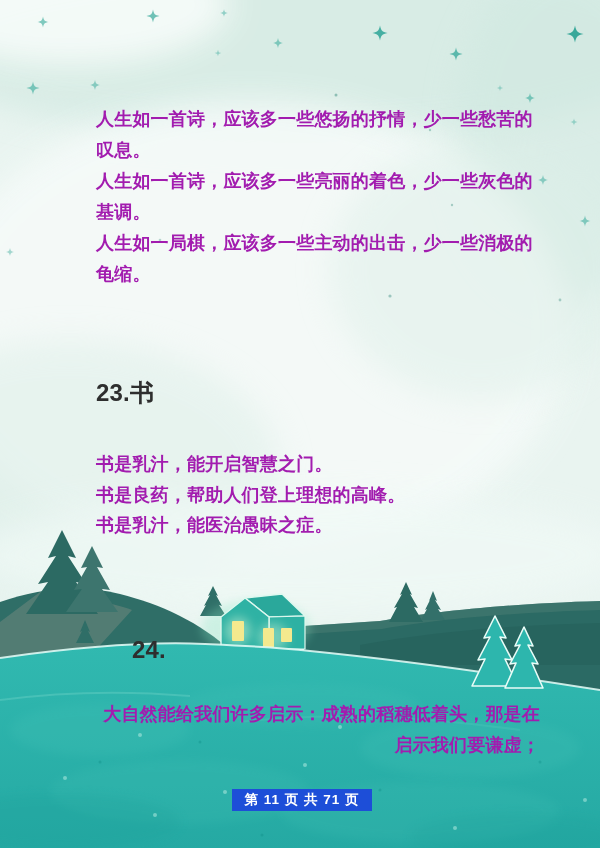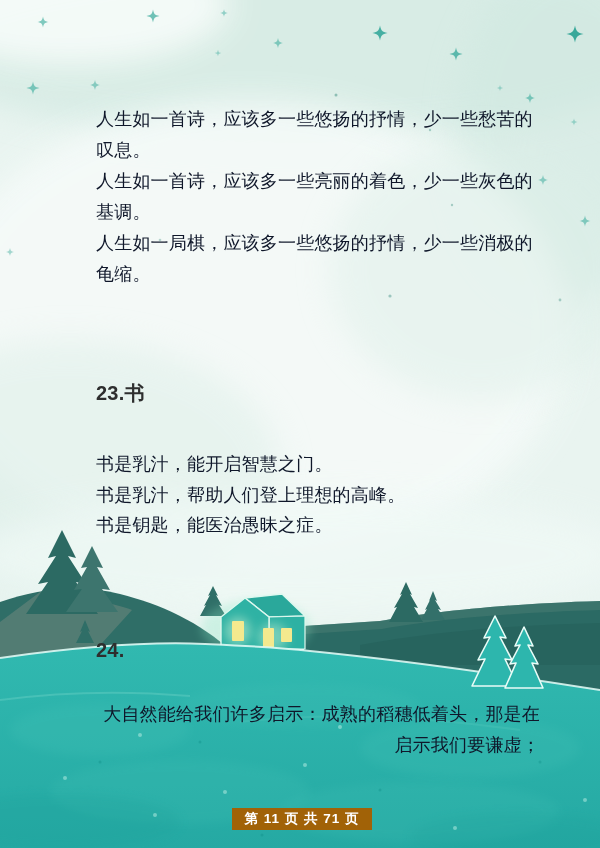--- a/index.html
+++ b/index.html
@@ -5,37 +5,36 @@
   html,body{margin:0;padding:0;background:#777;}
   .page{
     position:relative;width:600px;height:848px;overflow:hidden;
     font-family:"Liberation Sans","DejaVu Sans",sans-serif;
     background:#e9f4f0;
   }
   .scene{position:absolute;left:0;top:0;width:600px;height:848px;display:block;}
   .text-layer{position:absolute;left:0;top:0;width:600px;height:848px;}
   .text-block{
     position:absolute;left:96px;width:444px;
-    font-weight:400;font-size:18px;line-height:31px;
-    letter-spacing:0.2px;color:#0f172a;
+    font-weight:700;font-size:18px;line-height:31px;
+    letter-spacing:0.2px;color:#a21caf;
   }
   .text-block p{margin:0;padding:0;}
   .book-block{line-height:30.5px;}
   .section-heading{
     position:absolute;left:96px;margin:0;
-    font-weight:700;font-size:20px;line-height:24px;
+    font-weight:700;font-size:24px;line-height:24px;
     letter-spacing:0.2px;color:#2e2e2e;
   }
   .page-badge{
     position:absolute;left:232px;top:789px;width:140px;height:22px;
-    background:#a16207;color:#ffffff;
+    background:#1d4ed8;color:#ffffff;
     display:flex;align-items:center;justify-content:center;
     font-weight:700;font-size:13.5px;letter-spacing:1px;
     white-space:nowrap;
-    margin-top:19px;
   }
 </style>
 </head>
 <body>
 
 <div class="page">
 
   <svg class="scene" viewBox="0 0 600 848" aria-hidden="true">
     <defs>
       <filter id="wash" x="-60%" y="-60%" width="220%" height="220%">
@@ -153,32 +152,32 @@
       <path d="M495 616 L506 638 L500 637 L512 660 L505 659 L518 686 L472 686 L485 659 L478 660 L490 637 L484 638 Z"></path>
       <path d="M524 627 L533 646 L528 645 L538 664 L532 663 L543 688 L505 688 L516 663 L510 664 L520 645 L515 646 Z"></path>
     </g>
   </svg>
 
   <div class="text-layer">
 
     <div class="text-block" style="top:104px;">
       <p>人生如一首诗，应该多一些悠扬的抒情，少一些愁苦的叹息。</p>
       <p>人生如一首诗，应该多一些亮丽的着色，少一些灰色的基调。</p>
-      <p>人生如一局棋，应该多一些悠扬的抒情，少一些消极的龟缩。</p>
+      <p>人生如一局棋，应该多一些主动的出击，少一些消极的龟缩。</p>
     </div>
 
     <h2 class="section-heading" style="top:381px;">23.书</h2>
 
     <div class="text-block book-block" style="top:449px;">
       <p>书是乳汁，能开启智慧之门。</p>
-      <p>书是乳汁，帮助人们登上理想的高峰。</p>
-      <p>书是钥匙，能医治愚昧之症。</p>
+      <p>书是良药，帮助人们登上理想的高峰。</p>
+      <p>书是乳汁，能医治愚昧之症。</p>
     </div>
 
-    <h2 class="section-heading" style="top:638px;">24.</h2>
+    <h2 class="section-heading" style="top:638px;margin-left:36px;">24.</h2>
 
     <div class="text-block" style="top:699px;text-align:right;">
       <p>大自然能给我们许多启示：成熟的稻穗低着头，那是在启示我们要谦虚；</p>
     </div>
 
     <div class="page-badge">
       <span>第 11 页 共 71 页</span>
     </div>
 
   </div>

